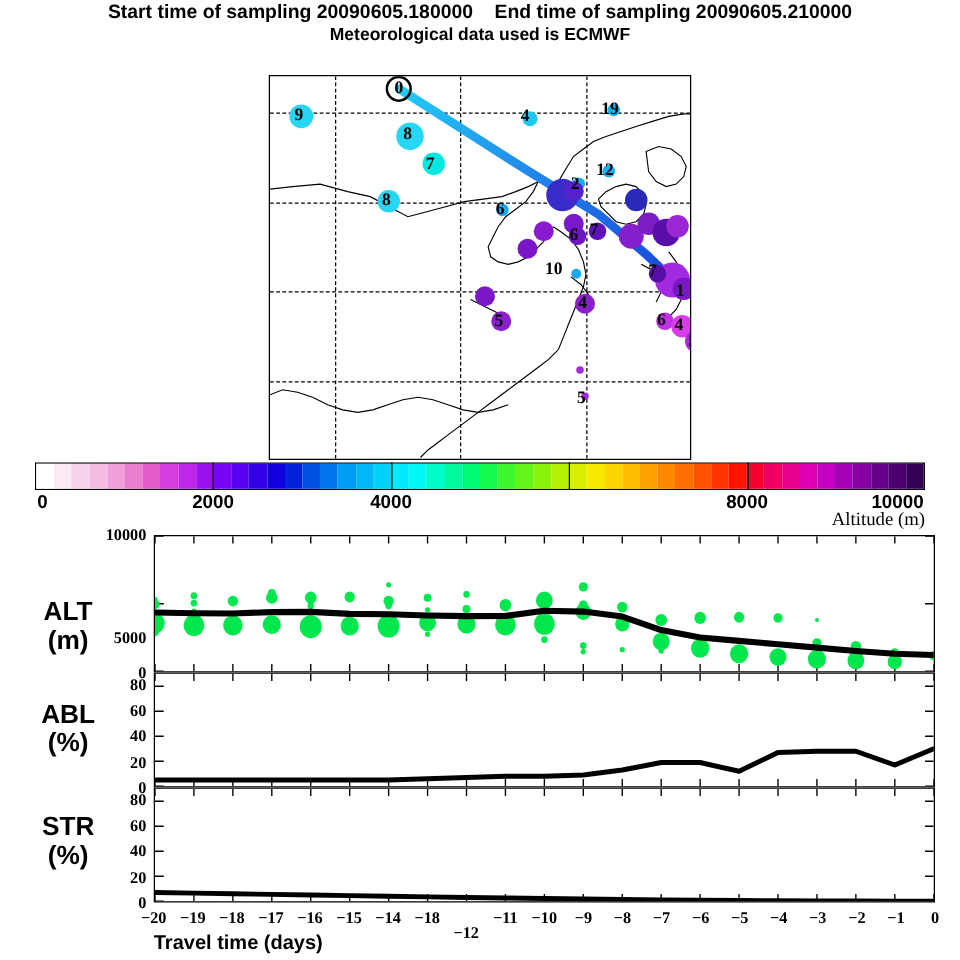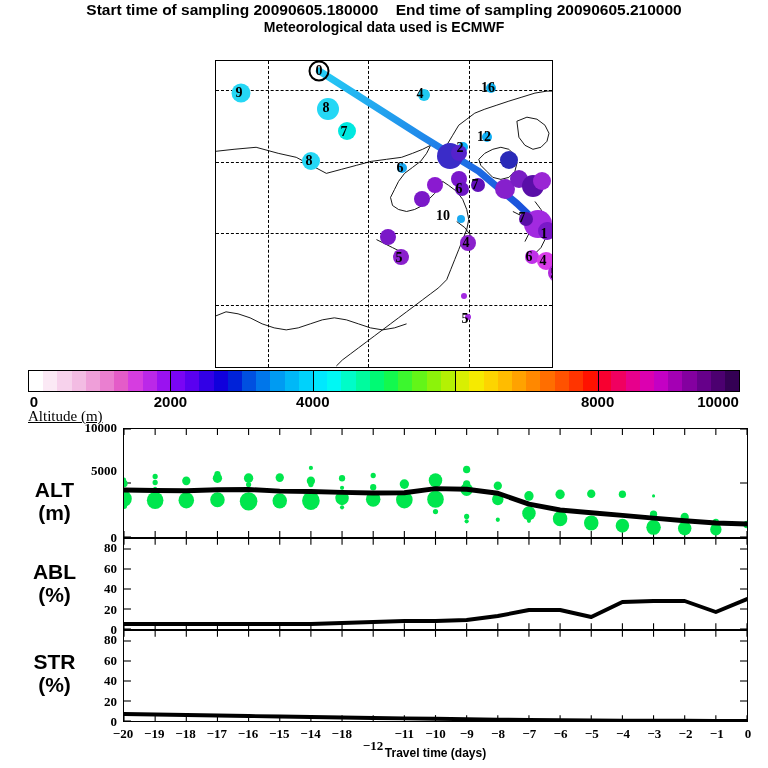--- a/index.html
+++ b/index.html
@@ -24,40 +24,40 @@
           font-size:14px;font-weight:bold;color:#000;font-family:"Liberation Serif",serif;}
 
   
   #cbar-wrap{left:28px;top:370px;width:712px;}
   #cbar{width:712px;height:22px;border:1.5px solid #000;box-sizing:border-box;display:flex;}
   #cbar .seg{flex:1 1 auto;height:100%;}
   #cbar-div{position:absolute;left:0;top:0;width:712px;height:22px;}
   .cbdiv{position:absolute;top:0;width:0;height:22px;border-left:1.5px solid #000;}
   #cbar-ticklabels{position:relative;width:712px;height:20px;margin-top:1px;}
   .cbtick{position:absolute;font-size:15px;font-weight:bold;transform:translateX(-50%);white-space:nowrap;}
-  #cbar-axtitle{position:absolute;left:28px;top:408px;width:712px;text-align:left;
-                font-family:"Liberation Serif",serif;font-size:15px;text-decoration:underline;}
+  #cbar-axtitle{position:absolute;left:28px;top:408px;width:712px;text-align:right;
+                font-family:"Liberation Serif",serif;font-size:15px;}
 
   
   .panel{position:absolute;left:123px;width:625px;border:1.2px solid #000;box-sizing:border-box;background:#fff;}
   #panel-alt{top:428px;height:110px;}
   #panel-abl{top:538px;height:92px;}
   #panel-str{top:630px;height:92px;}
   .panel svg{display:block;width:100%;height:100%;}
   .ylab{position:absolute;text-align:right;font-size:13px;font-weight:bold;
         transform:translateY(-50%);width:60px;font-family:"Liberation Serif",serif;}
   .panel-name{position:absolute;width:105px;text-align:center;font-size:21px;font-weight:bold;line-height:23px;}
   #name-alt{left:2px;top:455px;margin-top:23px;}
   #name-abl{left:2px;top:560px;}
   #name-str{left:2px;top:650px;}
   #xticklabels{position:absolute;left:123px;top:726px;width:625px;height:18px;}
   .xtl{position:absolute;font-size:13px;font-weight:bold;transform:translateX(-50%);
        white-space:nowrap;font-family:"Liberation Serif",serif;}
-  #xaxis-title{position:absolute;left:123px;top:746px;width:625px;text-align:center;
-               font-size:12px;font-weight:bold;}
+  #xaxis-title{position:absolute;left:123px;top:746px;width:625px;
+               font-size:16px;font-weight:bold;}
 </style>
 </head>
 <body>
 
 <div id="title-block" class="abs">
   <div id="time-line"><span>Start time of sampling 20090605.180000</span>    <span>End time of sampling 20090605.210000</span></div>
   <div id="met-line">Meteorological data used is ECMWF</div>
 </div>
 
 <div id="map-frame" class="abs">
@@ -129,21 +129,21 @@
       <div class="mk" style="left: 341px; top: 212px; width: 18px; height: 18px; background: rgb(176, 40, 220);"></div>
       <div class="mk" style="left: 248px; top: 235px; width: 6px; height: 6px; background: rgb(162, 42, 224);"></div>
       <div class="mk" style="left: 252px; top: 256px; width: 6px; height: 6px; background: rgb(162, 42, 224);"></div>
       <div class="mk" style="left: 245px; top: 158px; width: 8px; height: 8px; background: rgb(25, 168, 242);"></div>
       <div class="mk" style="left: 103px; top: 10px; width: 17px; height: 17px; background: transparent; border: 2px solid rgb(0, 0, 0);"></div>
       <div class="mlabel" style="left: 23px; top: 32px;">9</div>
       <div class="mlabel" style="left: 110px; top: 47px;">8</div>
       <div class="mlabel" style="left: 128px; top: 71px;">7</div>
       <div class="mlabel" style="left: 93px; top: 100px;">8</div>
       <div class="mlabel" style="left: 204px; top: 33px;">4</div>
-      <div class="mlabel" style="left: 272px; top: 27px;">16</div>
+      <div class="mlabel" style="left: 272px; top: 27px;">19</div>
       <div class="mlabel" style="left: 268px; top: 76px;">12</div>
       <div class="mlabel" style="left: 244px; top: 87px;">2</div>
       <div class="mlabel" style="left: 184px; top: 107px;">6</div>
       <div class="mlabel" style="left: 243px; top: 128px;">6</div>
       <div class="mlabel" style="left: 259px; top: 124px;">7</div>
       <div class="mlabel" style="left: 227px; top: 155px;">10</div>
       <div class="mlabel" style="left: 306px; top: 157px;">7</div>
       <div class="mlabel" style="left: 328px; top: 173px;">1</div>
       <div class="mlabel" style="left: 183px; top: 197px;">5</div>
       <div class="mlabel" style="left: 250px; top: 182px;">4</div>
@@ -486,21 +486,21 @@
     <div class="xtl" style="left: 468.75px;">−5</div>
     <div class="xtl" style="left: 500px;">−4</div>
     <div class="xtl" style="left: 531.25px;">−3</div>
     <div class="xtl" style="left: 562.5px;">−2</div>
     <div class="xtl" style="left: 593.75px;">−1</div>
     <div class="xtl" style="left: 625px;">0</div>
   </div>
 <div id="xaxis-title">Travel time (days)</div>
 
 <div class="ylab abs" style="left: 57px; top: 538px;">0</div>
-<div class="ylab abs" style="left: 57px; top: 471px;">5000</div>
+<div class="ylab abs" style="left: 57px; top: 510px;">5000</div>
 <div class="ylab abs" style="left: 57px; top: 428px;">10000</div>
 <div class="ylab abs" style="left: 57px; top: 630px;">0</div>
 <div class="ylab abs" style="left: 57px; top: 609.556px;">20</div>
 <div class="ylab abs" style="left: 57px; top: 589.111px;">40</div>
 <div class="ylab abs" style="left: 57px; top: 568.667px;">60</div>
 <div class="ylab abs" style="left: 57px; top: 548.222px;">80</div>
 <div class="ylab abs" style="left: 57px; top: 722px;">0</div>
 <div class="ylab abs" style="left: 57px; top: 701.556px;">20</div>
 <div class="ylab abs" style="left: 57px; top: 681.111px;">40</div>
 <div class="ylab abs" style="left: 57px; top: 660.667px;">60</div>

